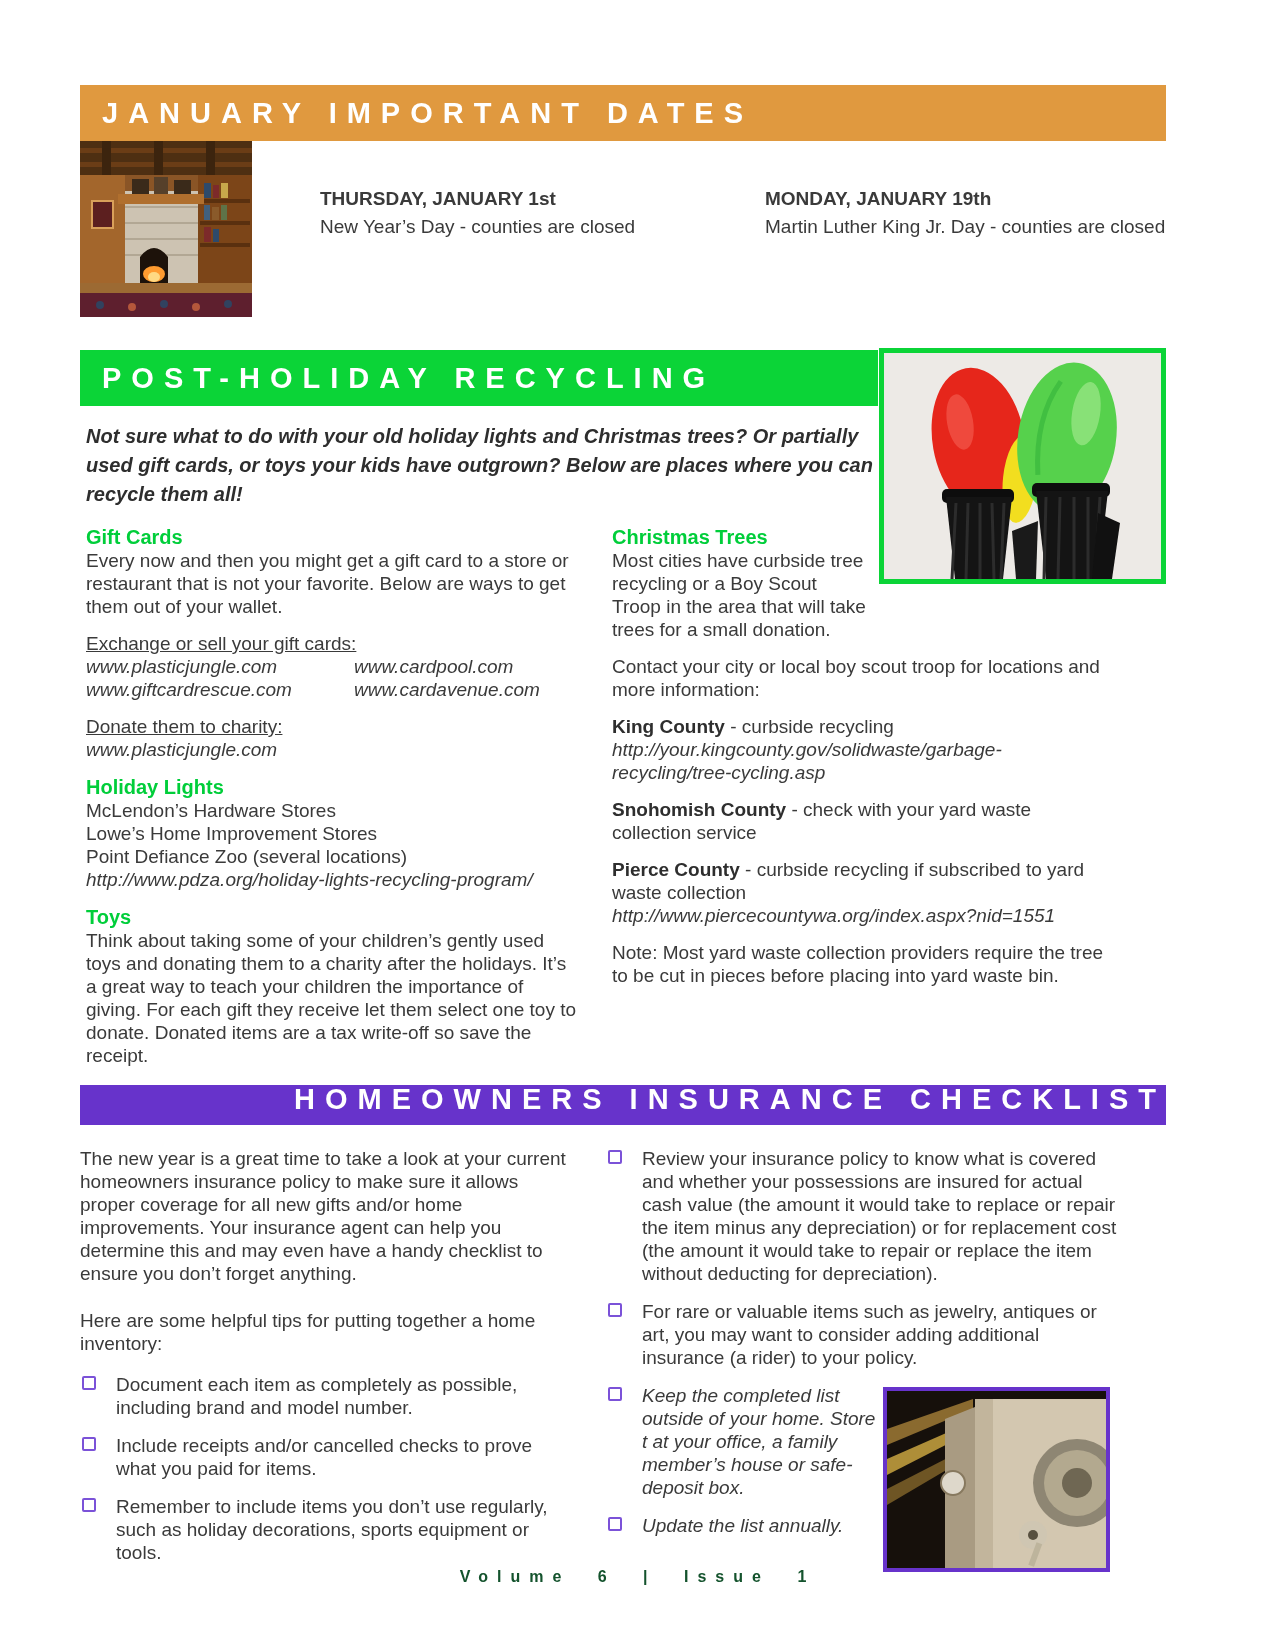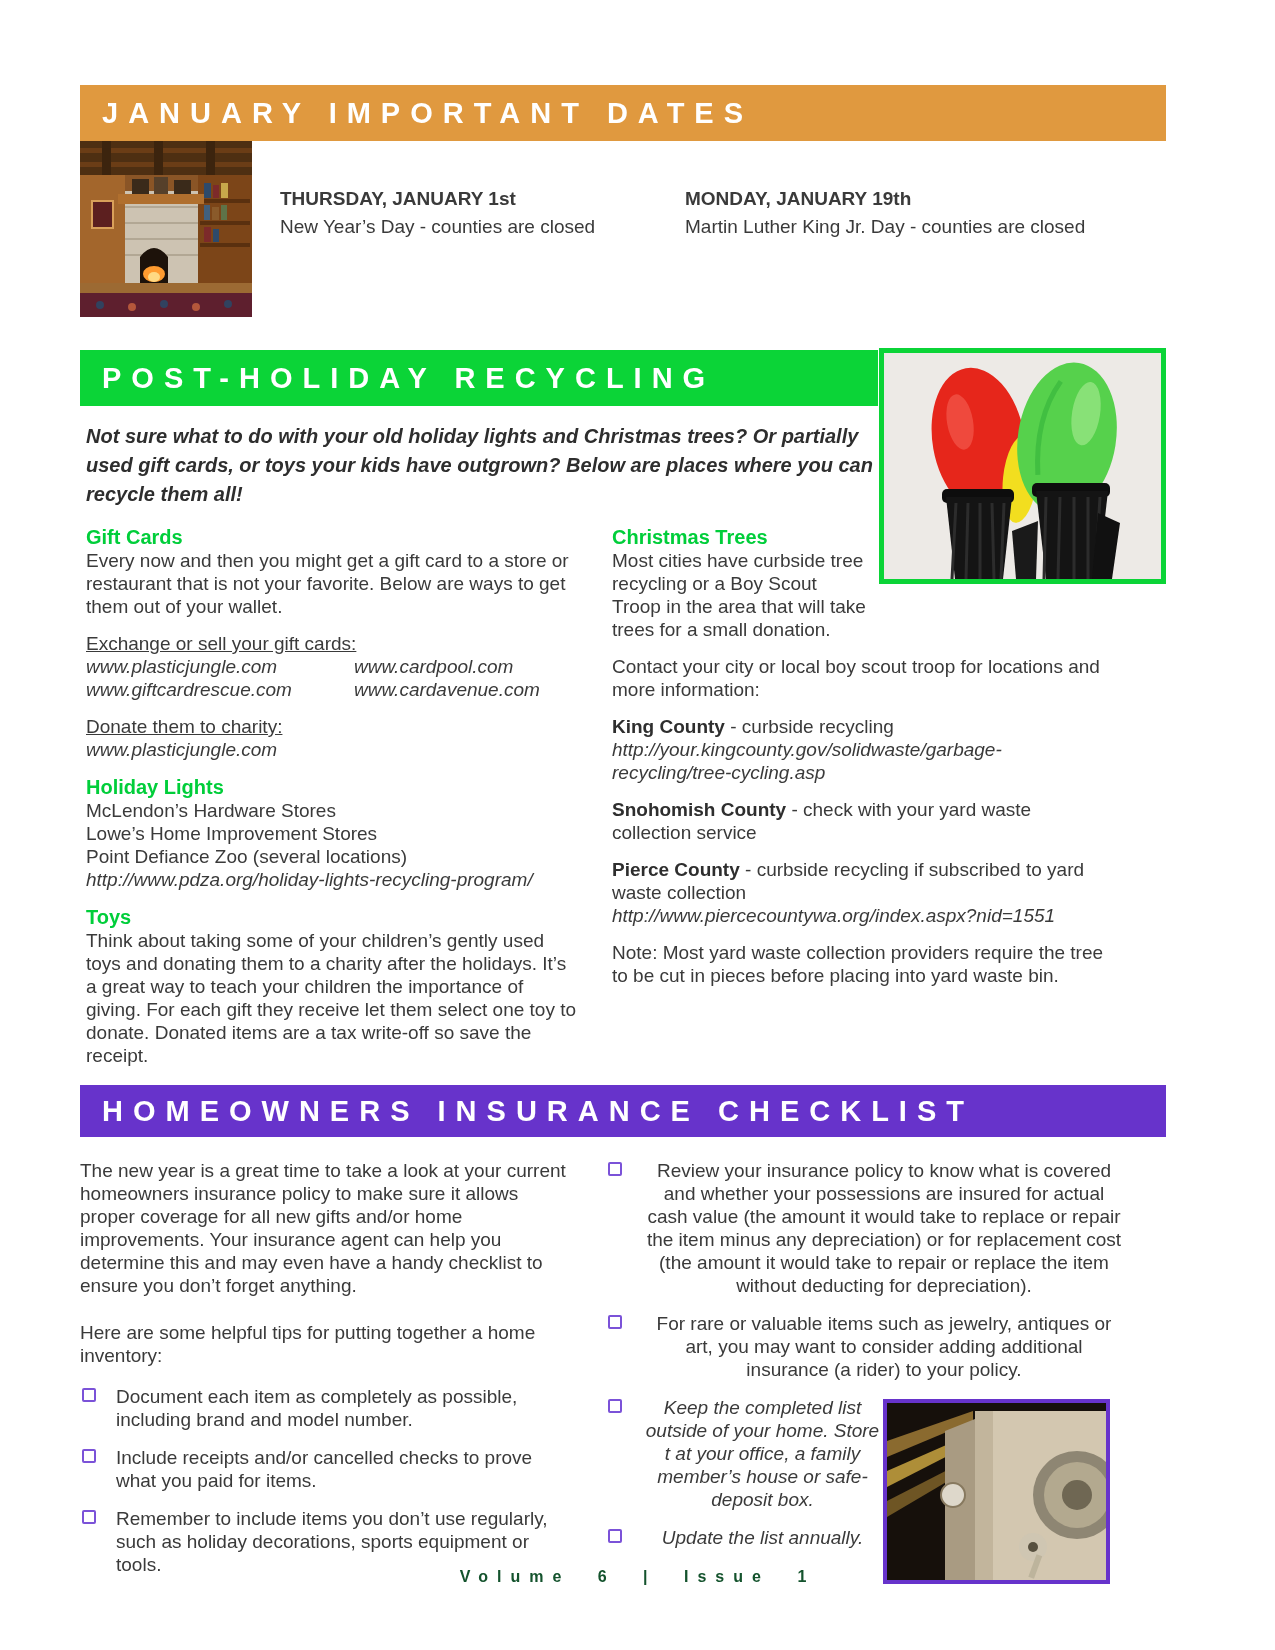--- a/index.html
+++ b/index.html
@@ -13,27 +13,27 @@
     font-family:"Liberation Sans", sans-serif; color:var(--ink);
     font-size:19px; line-height:23px; overflow:hidden; background:#fff;
   }
   .content{position:relative; margin:85px 0 0 80px; width:1086px;}
   .banner{
     color:#fff; font-weight:bold; font-size:29px; line-height:29px;
     letter-spacing:10px; padding:14px 0 13px 22px; width:1086px;
   }
   .banner.orange{background:var(--orange);}
   .banner.green{background:var(--green); width:798px;}
-  .banner.purple{background:var(--purple); padding:12px 0 11px 22px;}
+  .banner.purple{background:var(--purple); padding:0 0 11px 22px;text-align:right;}
 
   
   .dates-body{display:flex;}
   .photo-frame{flex:none;}
   .events{display:flex; padding:46px 0 0 28px;}
-  .event{width:405px;}
+  .event{width:405px;margin-left:40px;}
   .event-date{font-weight:bold; margin-bottom:5px;}
 
   
   .section-recycling{position:relative; margin-top:33px;}
   .lights-photo{
     position:absolute; top:-2px; right:0; width:287px; height:236px;
     border:5px solid var(--green); background:#edeae6;
   }
   .intro{
     margin:16px 0 0 6px; width:800px;
@@ -47,21 +47,21 @@
   .ul-head{text-decoration:underline;}
   .it{font-style:italic;}
   .linkgrid{display:grid; grid-template-columns:268px auto;}
   .trees-top{width:256px;}
   .county-name{font-weight:bold; color:#2e2e2e;}
 
   
   .section-insurance{margin-top:18px;}
   .icols{display:flex; margin-top:22px;}
   .icol-l{width:495px; margin-right:31px;}
-  .icol-r{width:520px;text-align:center;}
+  .icol-r{width:520px;}
   .chk-item{display:flex; margin:0 0 15px 0;}
   .check{
     flex:none; width:14px; height:14px; border:2px solid var(--check);
     border-radius:2px; margin:3px 20px 0 2px;
   }
   .chk-text{flex:1;}
   .keep-row{display:flex;font-style:italic;}
   .keep-col{width:277px; flex:none;}
   .safe-photo{
     flex:none; width:227px; height:185px; border:4px solid var(--purple);

